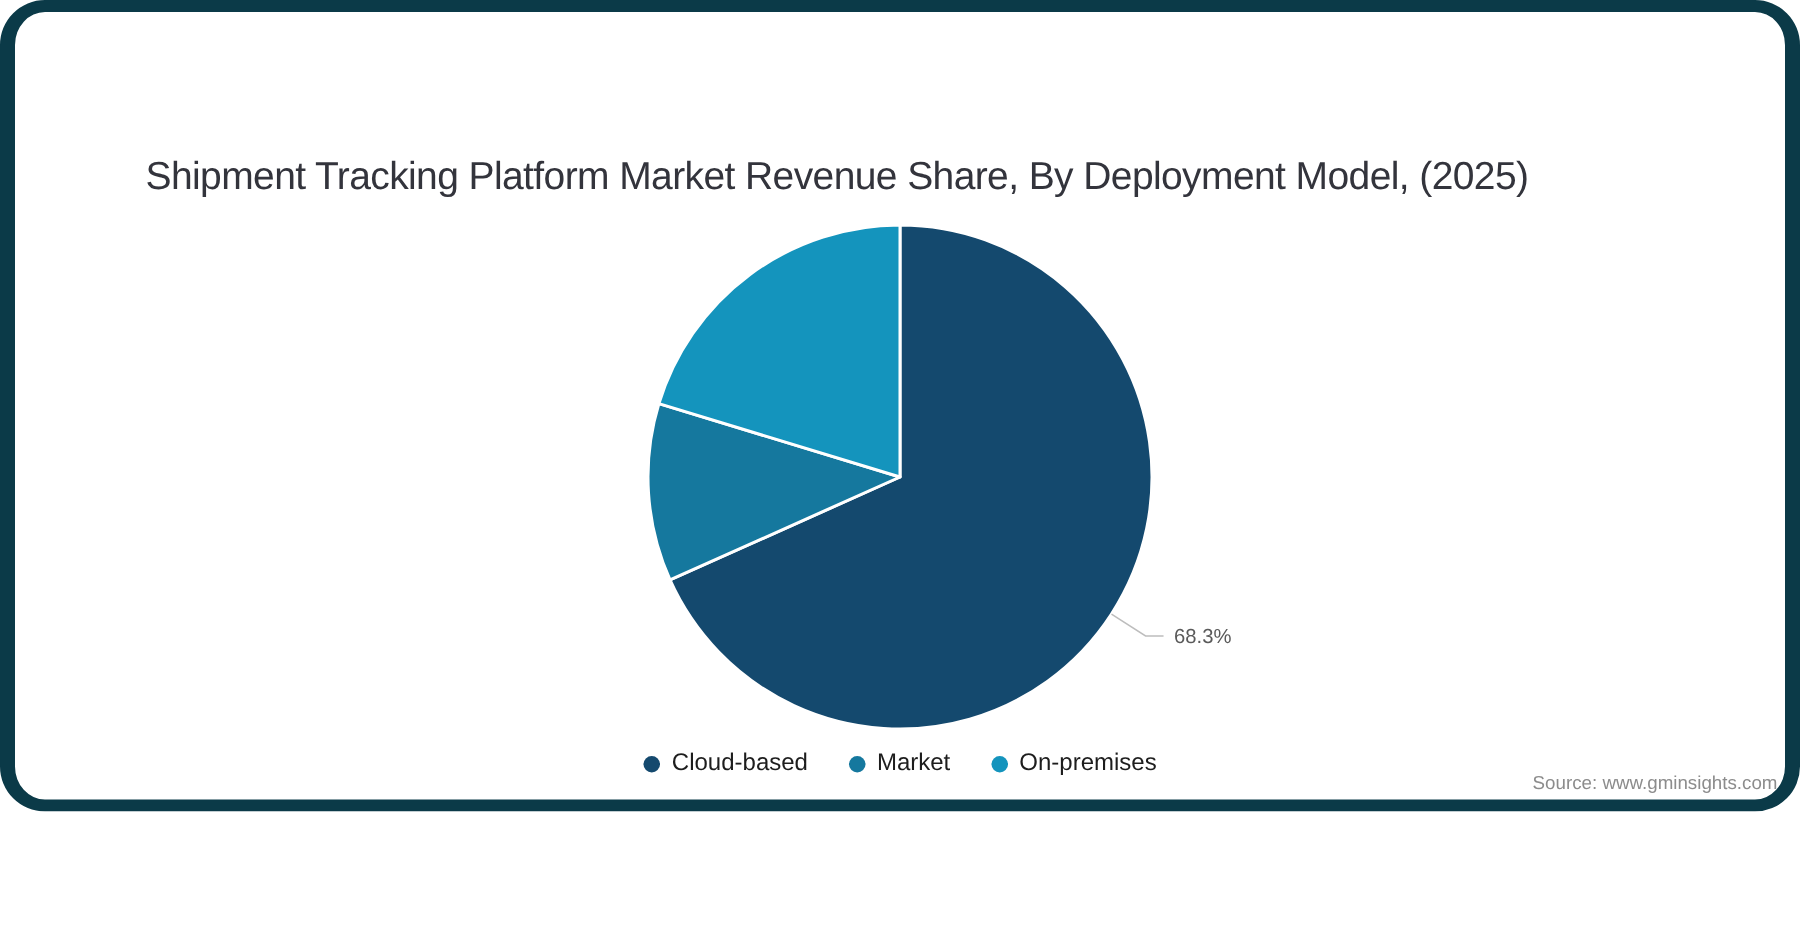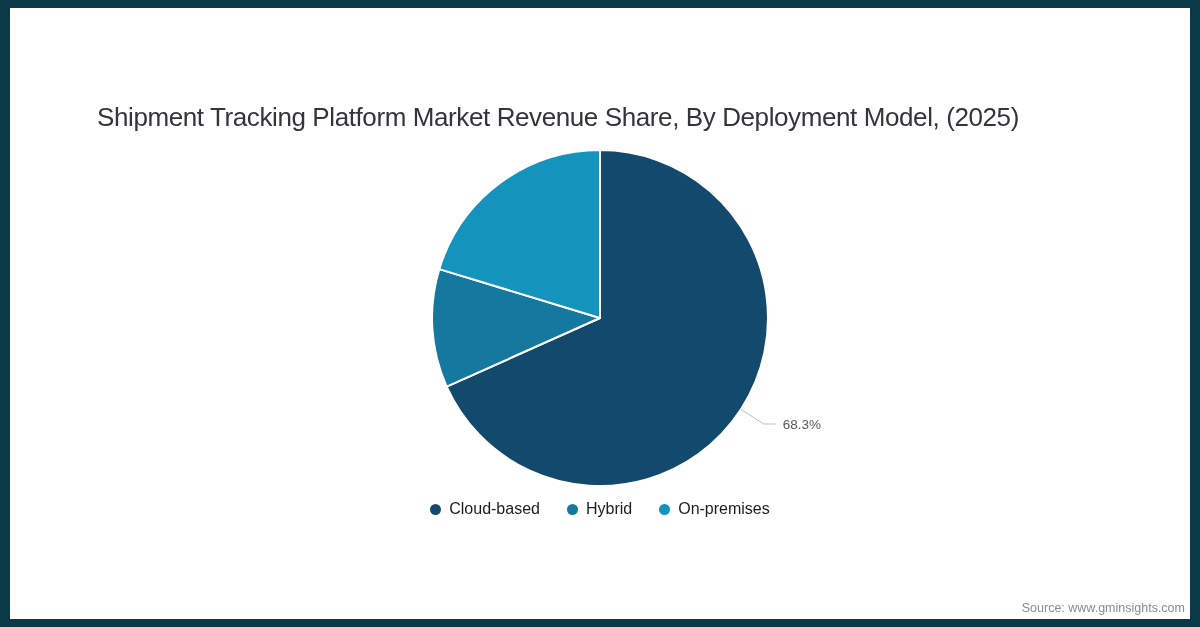--- a/index.html
+++ b/index.html
@@ -1,25 +1,26 @@
 <!DOCTYPE html>
 <html><head>
 <meta charset="utf-8">
 <style>
   html, body { margin: 0; padding: 0; background: #ffffff; }
   .frame {
-    width: 1200px; height: 627px;
+    width: 1200px; height: 541px;
     box-sizing: border-box;
     border-style: solid;
     border-width: 8px 10px 8px 10px;
     border-color: #0b3a48; 
     background: #ffffff;
     position: relative;
     font-family: "Liberation Sans", sans-serif;
     overflow: hidden;
+    border-radius: 30px;
   }
   .chart-title {
     position: absolute;
     left: 87px; top: 94px;
     font-size: 26px;
     letter-spacing: -0.4px;
     color: #33343c;
     white-space: nowrap;
   }
   .pie-svg {
@@ -73,21 +74,21 @@
       <text x="772.7" y="420.5" fill="#5a5a5a" font-size="13.5" font-family="&quot;Liberation Sans&quot;, sans-serif">68.3%</text>
     </svg>
 
   <div class="legend">
     <div class="legend-item">
       <span class="legend-dot" style="background: rgb(20, 73, 110);"></span>
       <span class="legend-label">Cloud-based</span>
     </div>
     <div class="legend-item">
       <span class="legend-dot" style="background: rgb(21, 120, 158);"></span>
-      <span class="legend-label">Hybrid</span>
+      <span class="legend-label">Market</span>
     </div>
     <div class="legend-item">
       <span class="legend-dot" style="background: rgb(20, 148, 189);"></span>
       <span class="legend-label">On-premises</span>
     </div>
   </div>
 
   <div class="source-note">Source: www.gminsights.com</div>
 
 </div>

